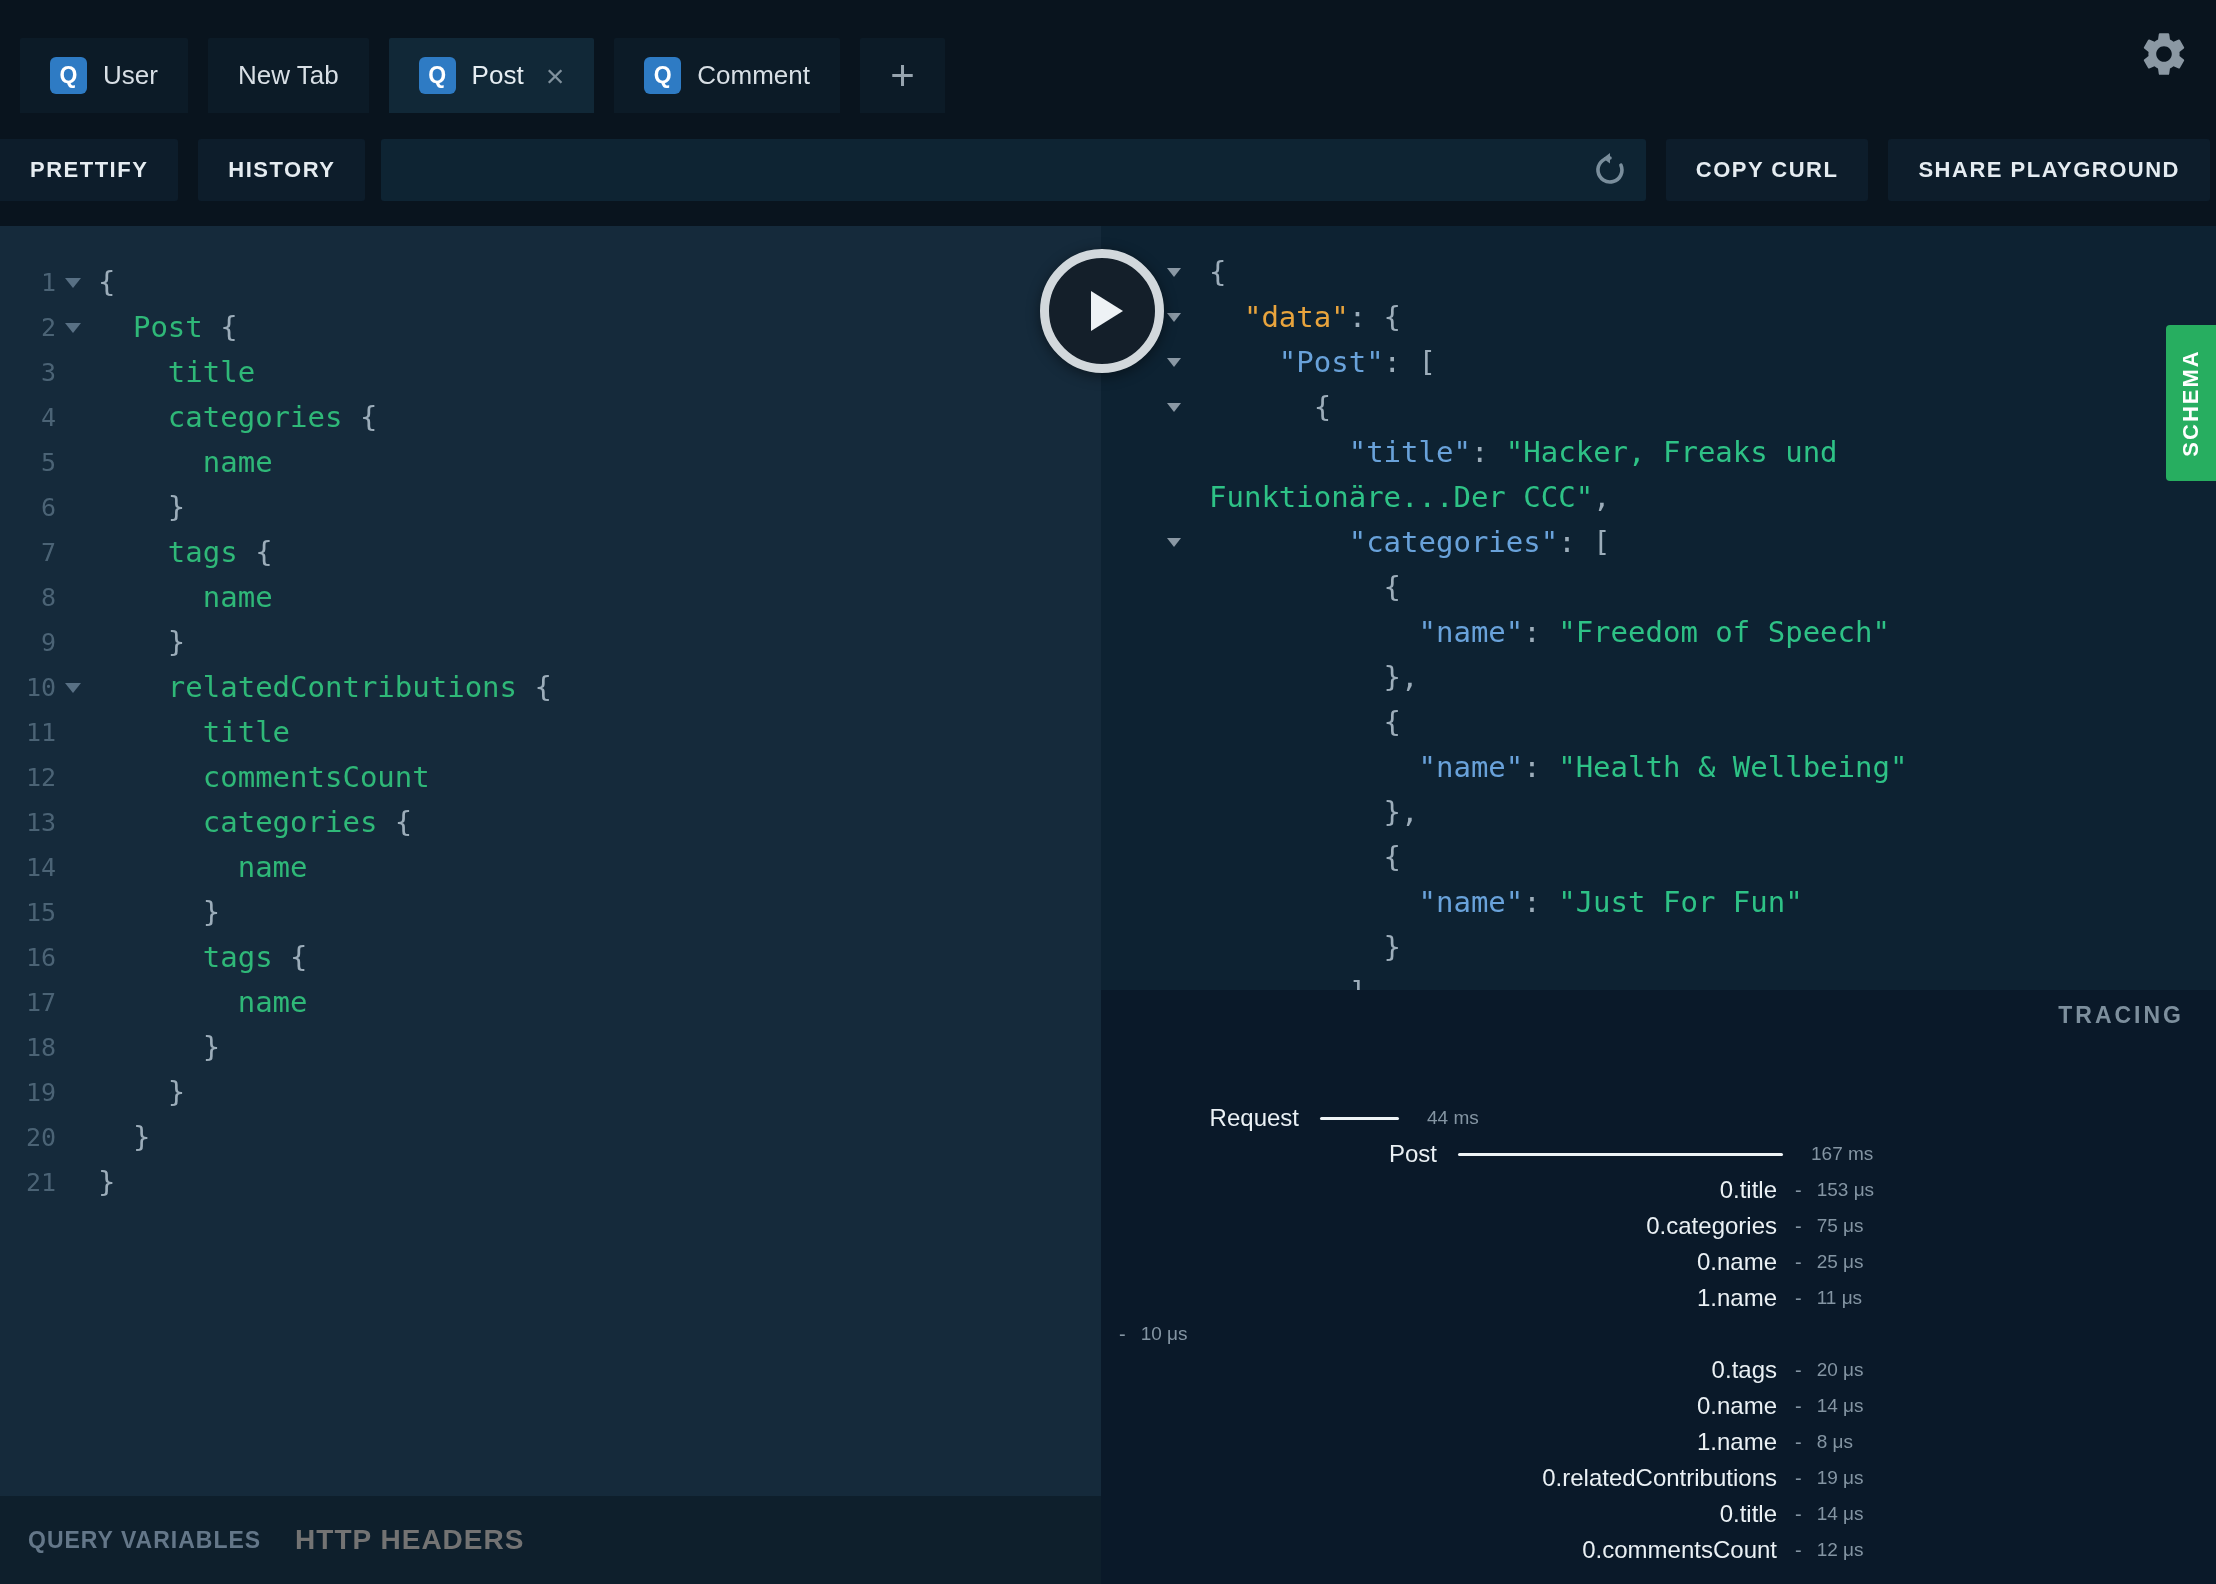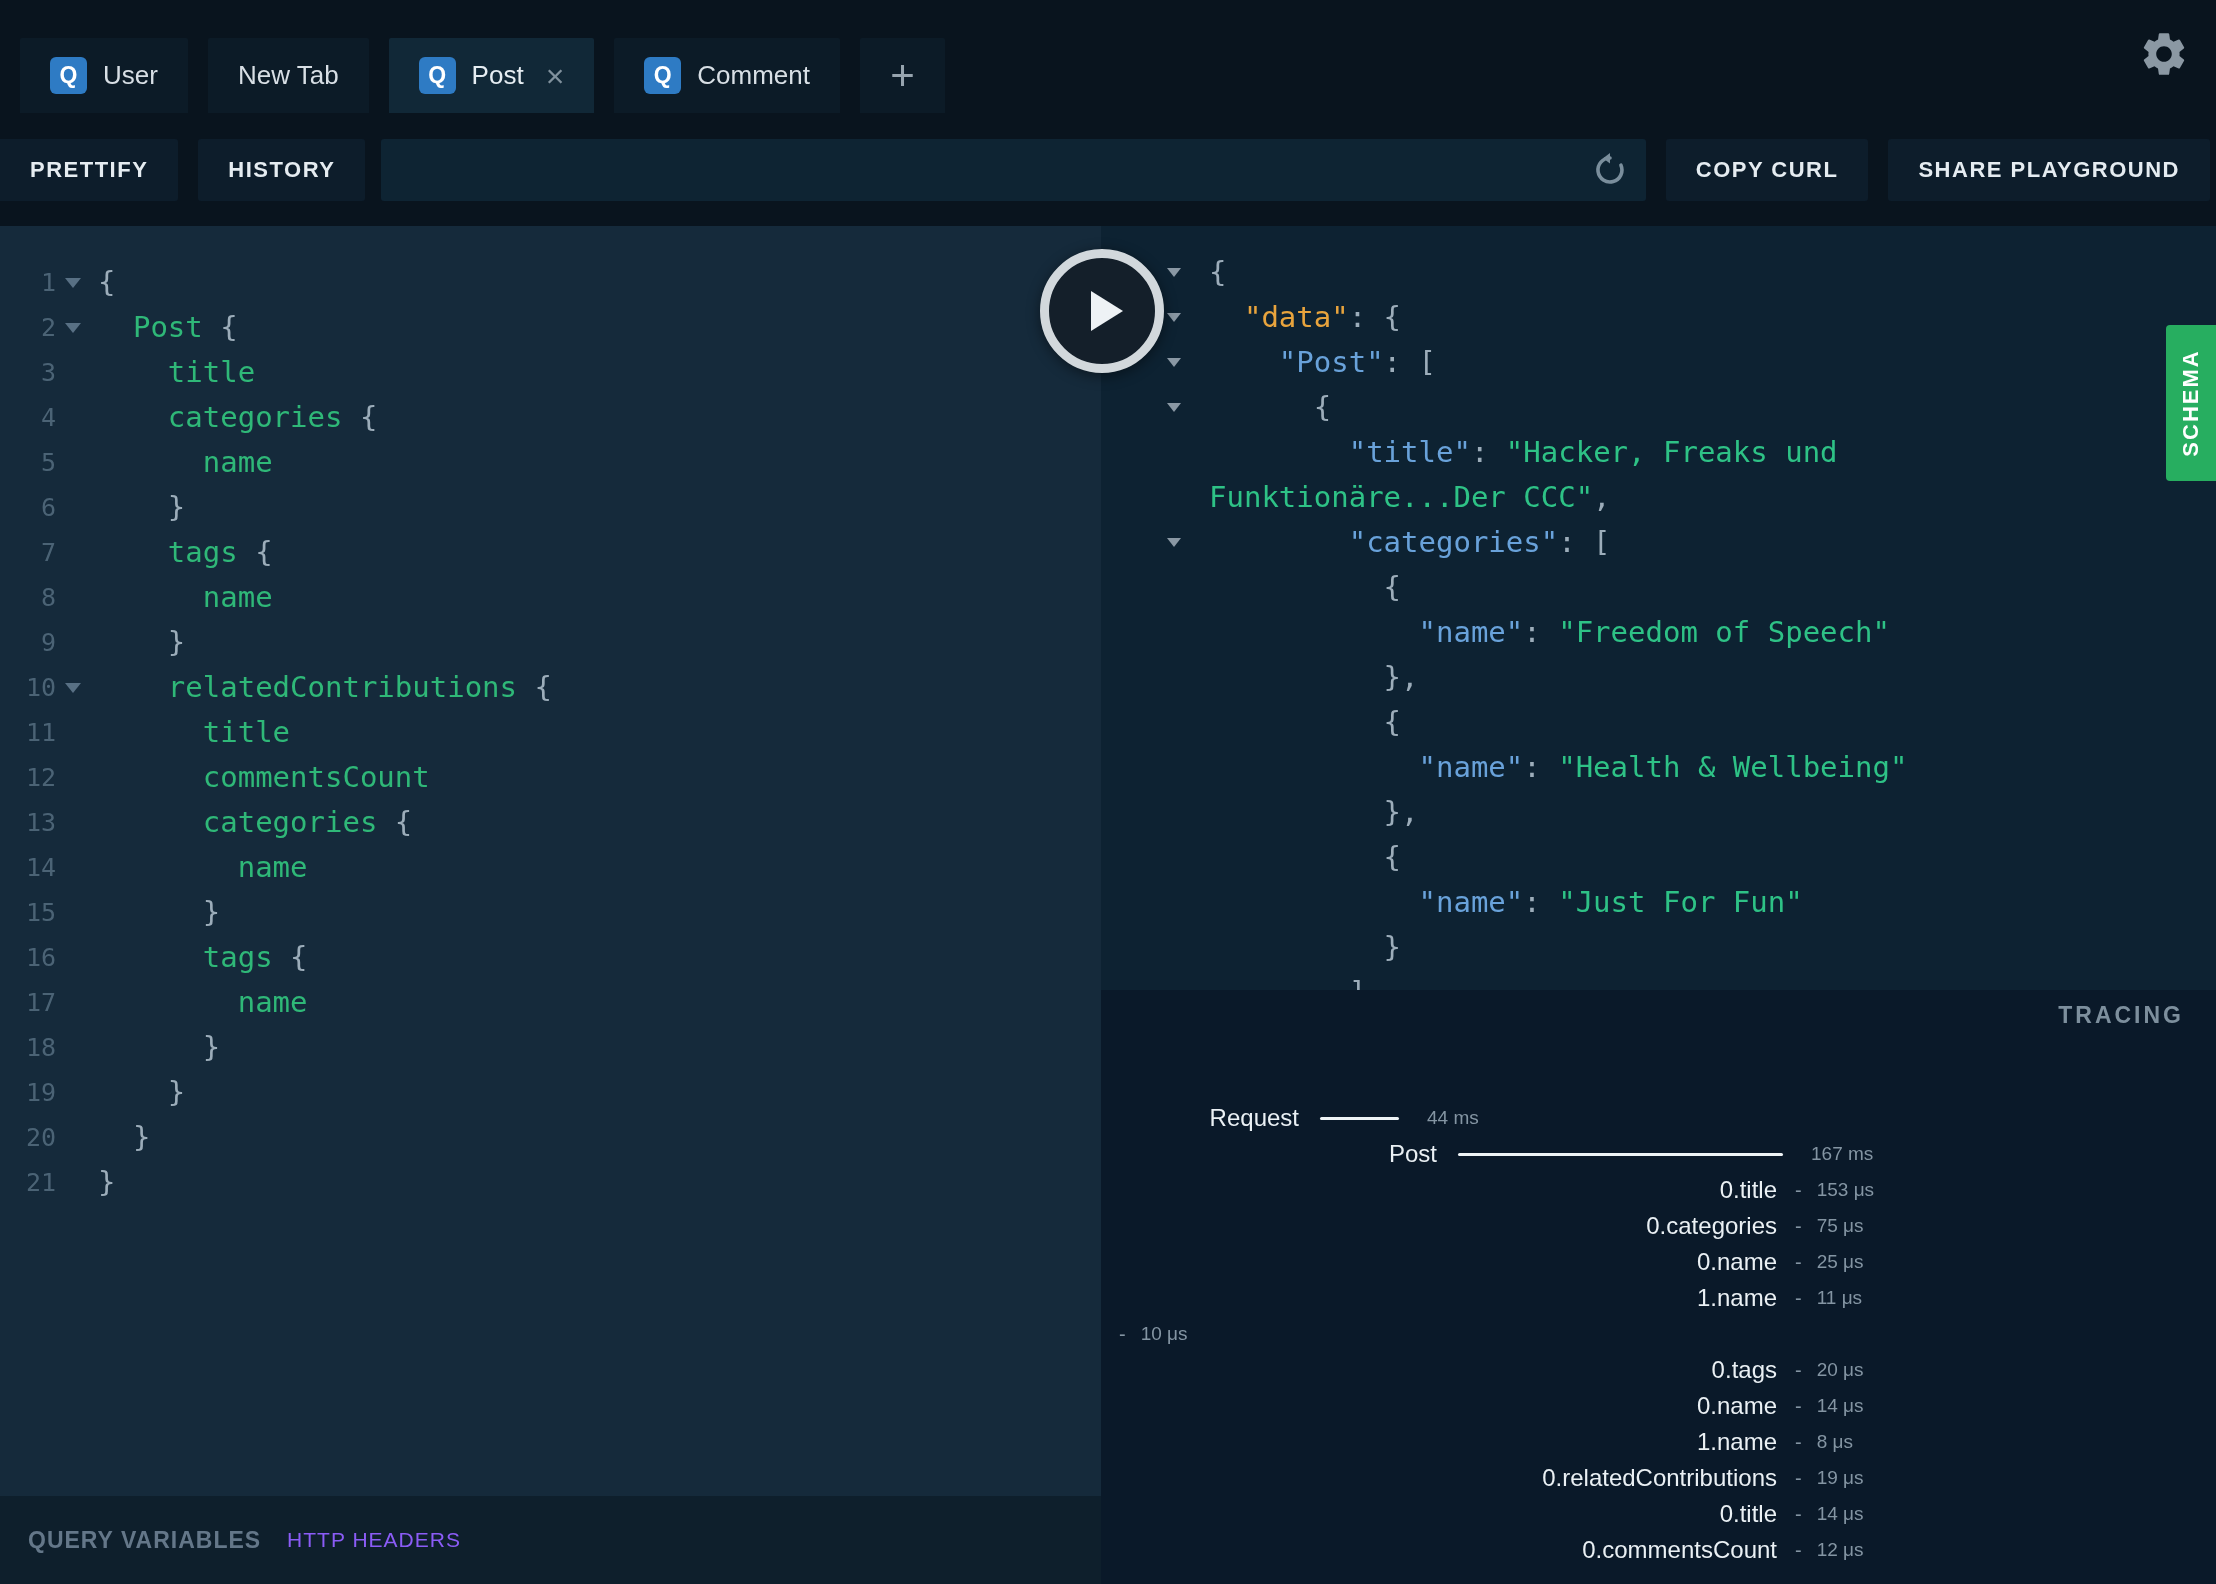--- a/index.html
+++ b/index.html
@@ -64,23 +64,23 @@
     border-top:10px solid #587084}
   .hiddenfold{visibility:hidden}
   .codeseg{white-space:pre;padding-left:8px}
   .tk-p{color:#9cadba}
   .tk-f{color:#2fb878}
   .tk-k{color:#69a2da}
   .tk-d{color:#e8a43d}
   .tk-s{color:#2ec286}
 
   .vars-footer{height:88px;background:var(--footer);display:flex;align-items:center;
-    padding-left:28px;gap:26px}
+    padding-left:28px;gap:34px}
   .qv-label{color:#647789;font-size:23px;font-weight:700;letter-spacing:1px;cursor:pointer}
-  .hh-label{color:#8b5cf6;font-size:21px;font-weight:400;letter-spacing:1px;cursor:pointer}
+  .hh-label{color:#737373;font-size:28px;font-weight:700;letter-spacing:1px;cursor:pointer}
 
   
   .result-pane{flex:1;position:relative;background:var(--response);display:flex;
     flex-direction:column}
   .response{height:764px;flex:none;overflow:hidden;padding-top:24px;
     font-family:"DejaVu Sans Mono","Liberation Mono",monospace;font-size:29px;line-height:45px}
   .rfold{width:96px;flex:none;display:flex;justify-content:flex-end;padding-right:16px}
   .rfold .tri{border-top-color:#8a98a4;border-left-width:7px;border-right-width:7px;
     border-top-width:9px}
   .rcode{white-space:pre;padding-left:12px}

